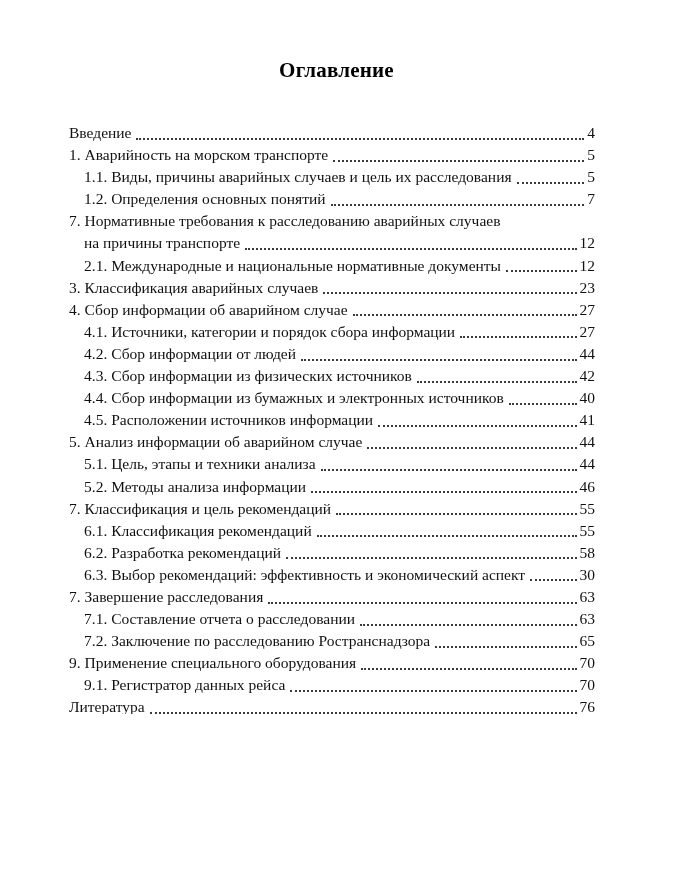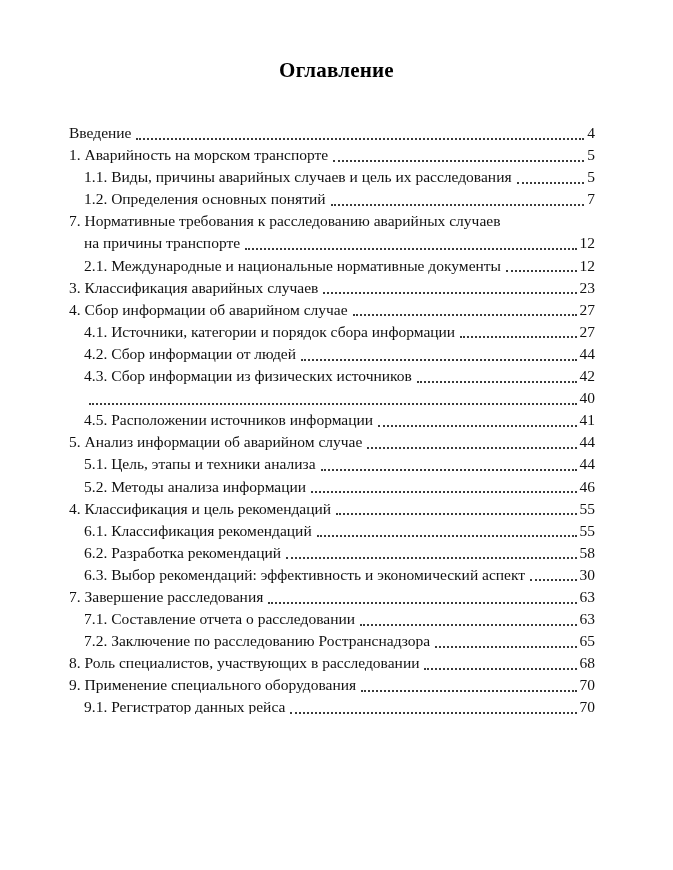--- a/index.html
+++ b/index.html
@@ -122,20 +122,21 @@
         <span class="toc-text">4.2. Сбор информации от людей</span>
         <span class="toc-leader"></span>
         <span class="toc-page">44</span>
       </div>
         <div class="toc-row lvl1">
         <span class="toc-text">4.3. Сбор информации из физических источников</span>
         <span class="toc-leader"></span>
         <span class="toc-page">42</span>
       </div>
         <div class="toc-row lvl1">
+        <span class="toc-text">4.4. Сбор информации из бумажных и электронных источников</span>
         <span class="toc-leader"></span>
         <span class="toc-page">40</span>
       </div>
         <div class="toc-row lvl1">
         <span class="toc-text">4.5. Расположении источников информации</span>
         <span class="toc-leader"></span>
         <span class="toc-page">41</span>
       </div>
         <div class="toc-row lvl0">
         <span class="toc-text">5. Анализ информации об аварийном случае</span>
@@ -146,21 +147,21 @@
         <span class="toc-text">5.1. Цель, этапы и техники анализа</span>
         <span class="toc-leader"></span>
         <span class="toc-page">44</span>
       </div>
         <div class="toc-row lvl1">
         <span class="toc-text">5.2. Методы анализа информации</span>
         <span class="toc-leader"></span>
         <span class="toc-page">46</span>
       </div>
         <div class="toc-row lvl0">
-        <span class="toc-text">4. Классификация и цель рекомендаций</span>
+        <span class="toc-text">7. Классификация и цель рекомендаций</span>
         <span class="toc-leader"></span>
         <span class="toc-page">55</span>
       </div>
         <div class="toc-row lvl1">
         <span class="toc-text">6.1. Классификация рекомендаций</span>
         <span class="toc-leader"></span>
         <span class="toc-page">55</span>
       </div>
         <div class="toc-row lvl1">
         <span class="toc-text">6.2. Разработка рекомендаций</span>
@@ -179,25 +180,20 @@
       </div>
         <div class="toc-row lvl1">
         <span class="toc-text">7.1. Составление отчета о расследовании</span>
         <span class="toc-leader"></span>
         <span class="toc-page">63</span>
       </div>
         <div class="toc-row lvl1">
         <span class="toc-text">7.2. Заключение по расследованию Ространснадзора</span>
         <span class="toc-leader"></span>
         <span class="toc-page">65</span>
-      </div>
-        <div class="toc-row lvl0">
-        <span class="toc-text">8. Роль специалистов,  участвующих в расследовании</span>
-        <span class="toc-leader"></span>
-        <span class="toc-page">68</span>
       </div>
         <div class="toc-row lvl0">
         <span class="toc-text">9. Применение специального оборудования</span>
         <span class="toc-leader"></span>
         <span class="toc-page">70</span>
       </div>
         <div class="toc-row lvl1">
         <span class="toc-text">9.1. Регистратор данных рейса</span>
         <span class="toc-leader"></span>
         <span class="toc-page">70</span>

